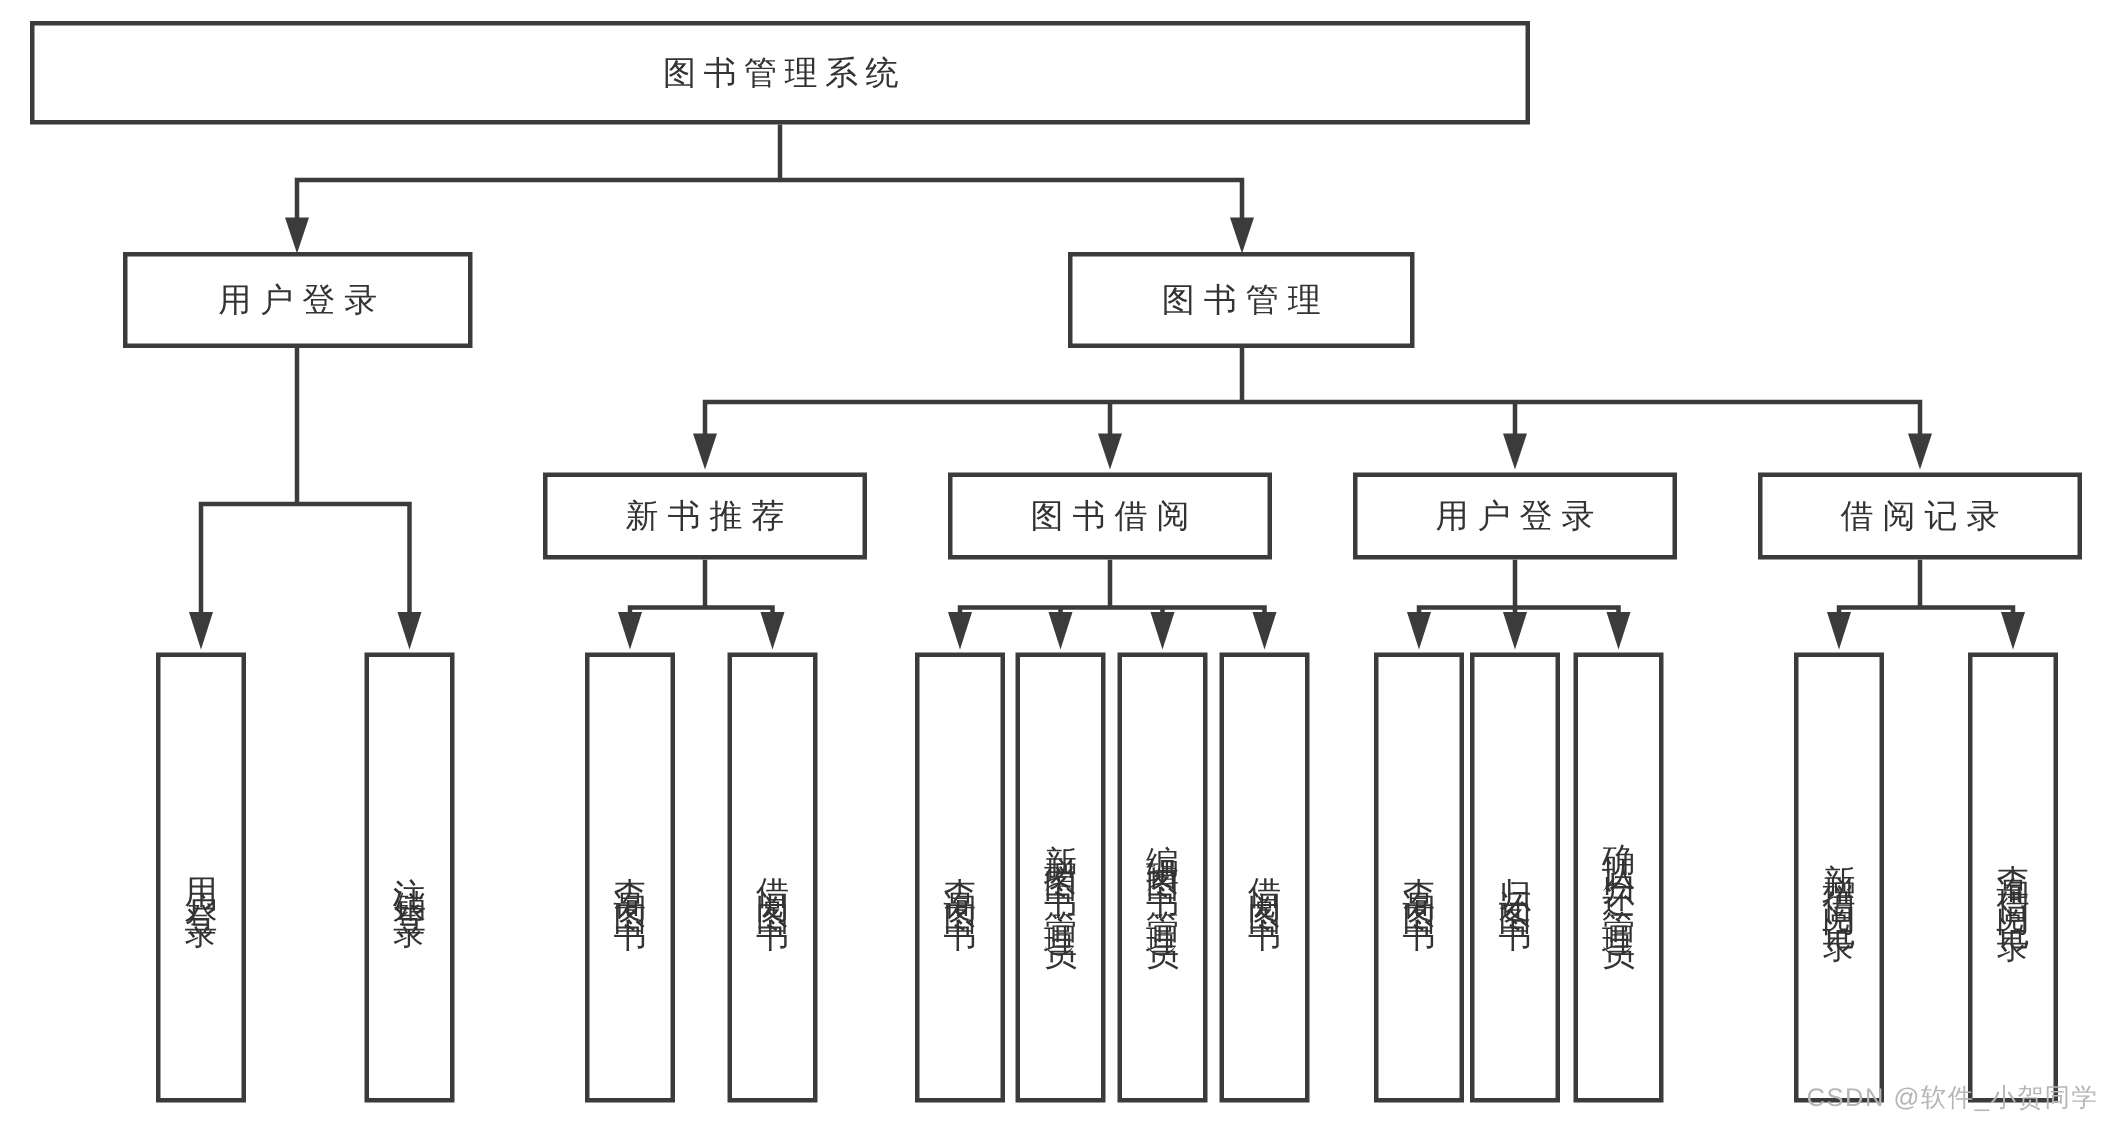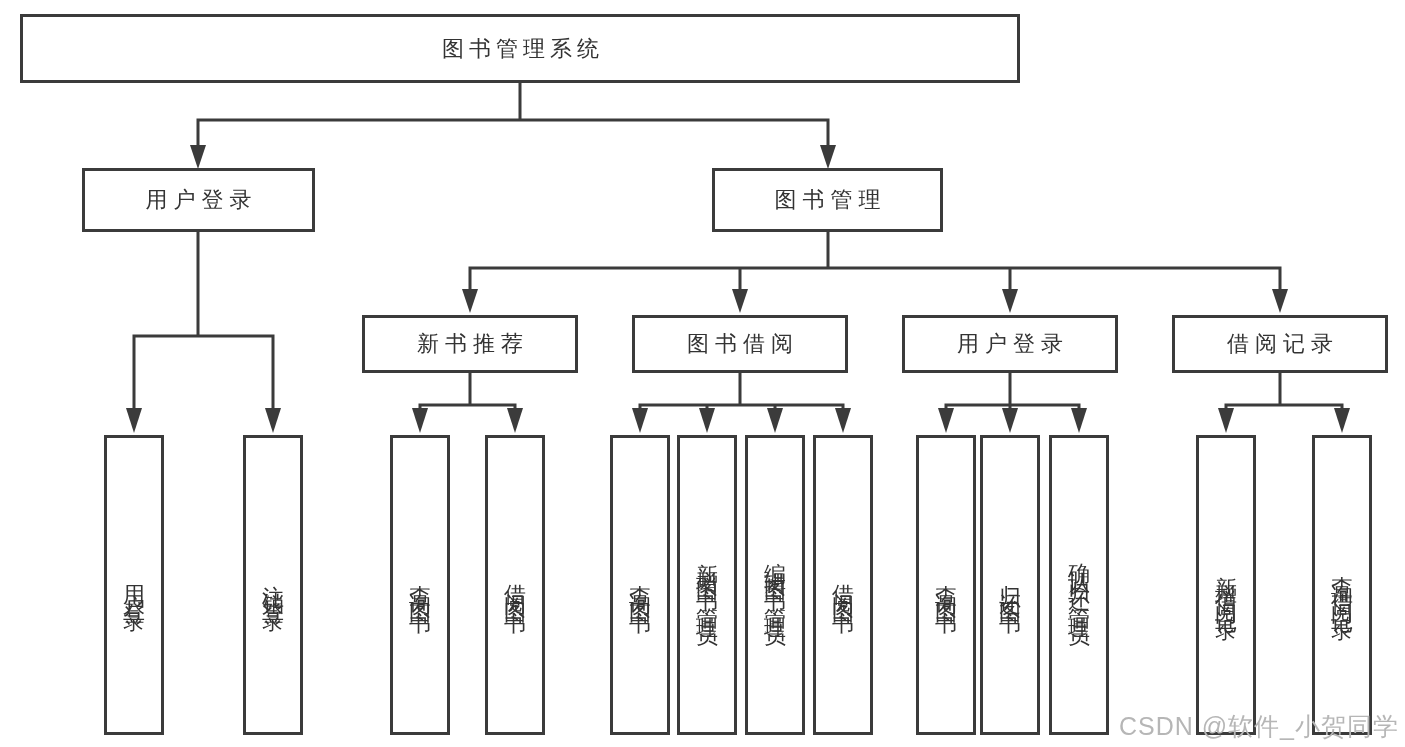--- a/index.html
+++ b/index.html
@@ -41,21 +41,21 @@
     text-orientation:mixed;
     font-size:22px;
     letter-spacing:9px;
     line-height:1;
     white-space:nowrap;
   }
   .watermark{
     position:absolute;
     right:6px;bottom:4px;
     z-index:3;
-    font-size:25px;
+    font-size:17px;
     color:var(--wm);
     letter-spacing:1px;
     white-space:nowrap;
   }
 </style>
 </head>
 <body>
 
 <div class="stage">
 

